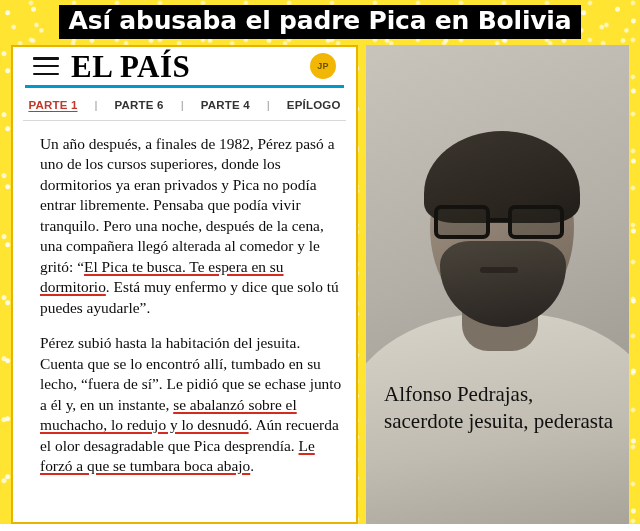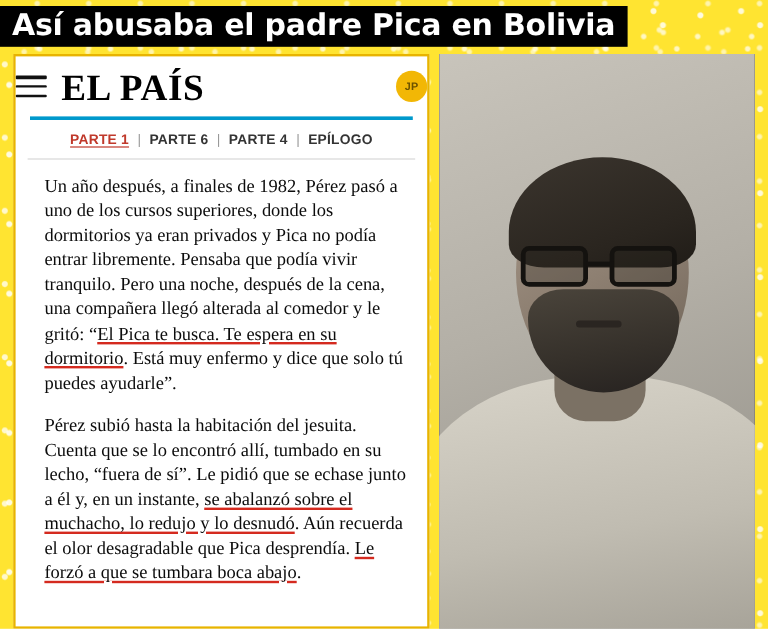--- a/index.html
+++ b/index.html
@@ -35,21 +35,21 @@
   }
   
   #banner {
     position: absolute;
     left: 0;
     top: 4px;
     width: 640px;
     height: 36px;
     display: flex;
     align-items: center;
-    justify-content: flex-start;
+    justify-content: center;
   }
   #banner-bar {
     background: #000000;
     color: #ffffff;
     font-family: "DejaVu Sans", sans-serif;
     font-weight: bold;
     font-size: 25px;
     letter-spacing: -0.2px;
     padding: 2px 10px 4px 10px;
     line-height: 1.1;
@@ -62,24 +62,24 @@
     top: 45px;
     width: 347px;
     height: 479px;
     background: #ffffff;
     border: 2px solid #e8b400;
     box-sizing: border-box;
     overflow: hidden;
   }
   #article-header {
     position: relative;
-    height: 50px;
+    height: 38px;
     display: flex;
     align-items: center;
-    padding: 0 0;
+    padding: 0 20px;
     box-sizing: border-box;
     justify-content: space-between;
   }
   #hamburger {
     width: 26px;
     height: 18px;
     display: flex;
     flex-direction: column;
     justify-content: space-between;
     margin-right: 12px;
@@ -116,21 +116,21 @@
   }
   #header-rule {
     height: 3px;
     background: #0099cc;
     margin: 0 12px 0 12px;
   }
   #nav {
     display: flex;
     align-items: center;
     justify-content: center;
-    gap: 7px;
+    gap: 17px;
     padding: 11px 0 9px 0;
     font-size: 11.5px;
     font-weight: bold;
     font-family: "Liberation Sans", sans-serif;
     color: #444;
   }
   .nav-item {
     color: #333;
     letter-spacing: 0.2px;
     cursor: pointer;
@@ -143,27 +143,26 @@
   .nav-sep {
     color: #999;
     font-weight: normal;
   }
   #nav-bottom-rule {
     height: 1px;
     background: #d8d8d8;
     margin: 0 10px;
   }
   #article-body {
-    padding: 13px 13px 0 4px;
+    padding: 13px 13px 0 27px;
     font-family: "Liberation Serif", serif;
     font-size: 15.4px;
     line-height: 1.33;
     color: #0c0c0c;
     text-align: left;
-    margin-left: 20px;
   }
   #article-body p {
     margin: 0 0 15px 0;
   }
   .u {
     text-decoration: underline;
     text-decoration-color: #d42a1f;
     text-decoration-thickness: 2px;
     text-underline-offset: 2px;
   }
@@ -348,16 +347,17 @@
       <div id="head"></div>
       <div id="hair"></div>
       <div id="beard"></div>
       <div id="mouth"></div>
       <div id="glasses">
         <div class="lens left"></div>
         <div class="lens right"></div>
         <div id="bridge"></div>
       </div>
     </div>
+    <div id="caption">Alfonso Pedrajas, sacerdote jesuita, pederasta</div>
   </div>
 
   <div id="bottom-strip"></div>
 </div>
 
 </body></html>

